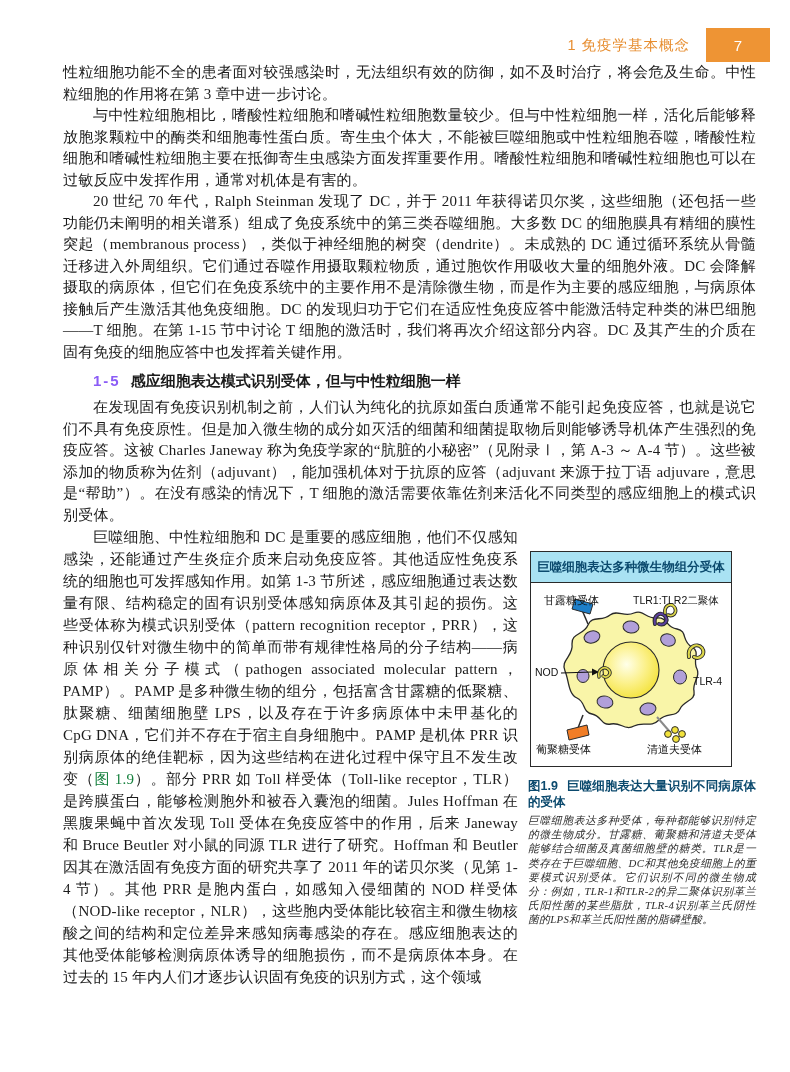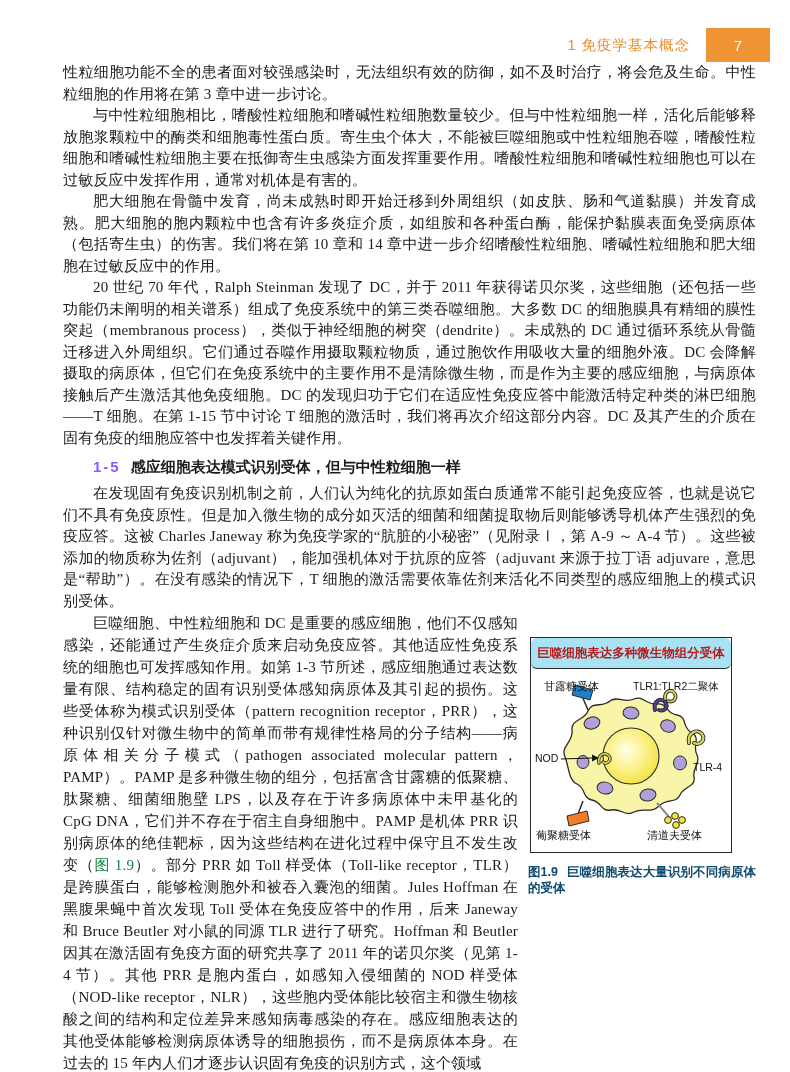--- a/index.html
+++ b/index.html
@@ -36,21 +36,21 @@
   .col-left{width:455px;flex:0 0 455px;}
   .col-left .body-p{line-height:22px;}
   .col-right{flex:1 1 auto;margin-left:10px;}
   .figref{color:#15803d;text-decoration:none;cursor:pointer;}
   
   .fig{font-family:"Liberation Sans","DejaVu Sans",sans-serif;}
   .fig-box{width:200px;border:1.5px solid #2a2a2a;margin:25px 0 0 2px;background:#fff;}
   .fig-head{
     background:#a9e2f3;border-bottom:1.5px solid #2a2a2a;
     text-align:center;font-weight:bold;font-size:12.5px;line-height:16px;
-    padding:7px 2px;color:#b91c1c;border-radius:6px;
+    padding:7px 2px;color:#0c4a6e;
   }
   .fig-canvas{height:183px;position:relative;}
   .fig-canvas svg{display:block;}
   .cap-title{
     margin-top:11px;color:#0c4a6e;font-weight:bold;
     font-size:12.5px;line-height:16px;text-align:justify;
   }
   .cap-title .cap-label{margin-right:9px;}
   .cap-body{
     margin-top:3px;font-family:"Liberation Serif","DejaVu Serif",serif;
@@ -65,28 +65,27 @@
 
   <div class="running-head">
     <span class="chapter-title">1 免疫学基本概念</span>
     <span class="page-badge">7</span>
   </div>
 
   <div class="content">
 
     <p class="body-p">性粒细胞功能不全的患者面对较强感染时，无法组织有效的防御，如不及时治疗，将会危及生命。中性粒细胞的作用将在第 3 章中进一步讨论。</p>
     <p class="body-p indent">与中性粒细胞相比，嗜酸性粒细胞和嗜碱性粒细胞数量较少。但与中性粒细胞一样，活化后能够释放胞浆颗粒中的酶类和细胞毒性蛋白质。寄生虫个体大，不能被巨噬细胞或中性粒细胞吞噬，嗜酸性粒细胞和嗜碱性粒细胞主要在抵御寄生虫感染方面发挥重要作用。嗜酸性粒细胞和嗜碱性粒细胞也可以在过敏反应中发挥作用，通常对机体是有害的。</p>
-    <p class="body-p indent">肥大细胞在骨髓中发育，尚未成熟时即开始迁移到外周组织（如皮肤、肠和气道黏膜）并发育成熟。肥大细胞的胞内颗粒中也含有许多炎症介质，如组胺和各种蛋白酶，能保护黏膜表面免受病原体（包括寄生虫）的伤害。我们将在第 10 章和 14 章中进一步介绍嗜酸性粒细胞、嗜碱性粒细胞和肥大细胞在过敏反应中的作用。</p>
     <p class="body-p indent">20 世纪 70 年代，Ralph Steinman 发现了 DC，并于 2011 年获得诺贝尔奖，这些细胞（还包括一些功能仍未阐明的相关谱系）组成了免疫系统中的第三类吞噬细胞。大多数 DC 的细胞膜具有精细的膜性突起（membranous process），类似于神经细胞的树突（dendrite）。未成熟的 DC 通过循环系统从骨髓迁移进入外周组织。它们通过吞噬作用摄取颗粒物质，通过胞饮作用吸收大量的细胞外液。DC 会降解摄取的病原体，但它们在免疫系统中的主要作用不是清除微生物，而是作为主要的感应细胞，与病原体接触后产生激活其他免疫细胞。DC 的发现归功于它们在适应性免疫应答中能激活特定种类的淋巴细胞——T 细胞。在第 1-15 节中讨论 T 细胞的激活时，我们将再次介绍这部分内容。DC 及其产生的介质在固有免疫的细胞应答中也发挥着关键作用。</p>
 
     <h2 class="section-heading">
       <span class="section-number">1-5</span><span>感应细胞表达模式识别受体，但与中性粒细胞一样</span>
     </h2>
 
-    <p class="body-p indent">在发现固有免疫识别机制之前，人们认为纯化的抗原如蛋白质通常不能引起免疫应答，也就是说它们不具有免疫原性。但是加入微生物的成分如灭活的细菌和细菌提取物后则能够诱导机体产生强烈的免疫应答。这被 Charles Janeway 称为免疫学家的“肮脏的小秘密”（见附录Ⅰ，第 A-9 ～ A-4 节）。这些被添加的物质称为佐剂（adjuvant），能加强机体对于抗原的应答（adjuvant 来源于拉丁语 adjuvare，意思是“帮助”）。在没有感染的情况下，T 细胞的激活需要依靠佐剂来活化不同类型的感应细胞上的模式识别受体。</p>
+    <p class="body-p indent">在发现固有免疫识别机制之前，人们认为纯化的抗原如蛋白质通常不能引起免疫应答，也就是说它们不具有免疫原性。但是加入微生物的成分如灭活的细菌和细菌提取物后则能够诱导机体产生强烈的免疫应答。这被 Charles Janeway 称为免疫学家的“肮脏的小秘密”（见附录Ⅰ，第 A-3 ～ A-4 节）。这些被添加的物质称为佐剂（adjuvant），能加强机体对于抗原的应答（adjuvant 来源于拉丁语 adjuvare，意思是“帮助”）。在没有感染的情况下，T 细胞的激活需要依靠佐剂来活化不同类型的感应细胞上的模式识别受体。</p>
 
     <div class="two-col">
 
       <div class="col-left">
         <p class="body-p indent"><span>巨噬细胞、中性粒细胞和 DC 是重要的感应细胞，他们不仅感知感染，还能通过产生炎症介质来启动免疫应答。其他适应性免疫系统的细胞也可发挥感知作用。如第 1-3 节所述，感应细胞通过表达数量有限、结构稳定的固有识别受体感知病原体及其引起的损伤。这些受体称为模式识别受体（pattern recognition receptor，PRR），这种识别仅针对微生物中的简单而带有规律性格局的分子结构——病原体相关分子模式（pathogen associated molecular pattern，PAMP）。PAMP 是多种微生物的组分，包括富含甘露糖的低聚糖、肽聚糖、细菌细胞壁 LPS，以及存在于许多病原体中未甲基化的 CpG DNA，它们并不存在于宿主自身细胞中。PAMP 是机体 PRR 识别病原体的绝佳靶标，因为这些结构在进化过程中保守且不发生改变（</span><a class="figref">图 1.9</a><span>）。部分 PRR 如 Toll 样受体（Toll-like receptor，TLR）是跨膜蛋白，能够检测胞外和被吞入囊泡的细菌。Jules Hoffman 在黑腹果蝇中首次发现 Toll 受体在免疫应答中的作用，后来 Janeway 和 Bruce Beutler 对小鼠的同源 TLR 进行了研究。Hoffman 和 Beutler 因其在激活固有免疫方面的研究共享了 2011 年的诺贝尔奖（见第 1-4 节）。其他 PRR 是胞内蛋白，如感知入侵细菌的 NOD 样受体（NOD-like receptor，NLR），这些胞内受体能比较宿主和微生物核酸之间的结构和定位差异来感知病毒感染的存在。感应细胞表达的其他受体能够检测病原体诱导的细胞损伤，而不是病原体本身。在过去的 15 年内人们才逐步认识固有免疫的识别方式，这个领域</span></p>
       </div>
 
       <div class="col-right fig">
 
         <div class="fig-box">
@@ -164,18 +163,19 @@
                 <text x="5" y="170" font-size="11">葡聚糖受体</text>
                 <text x="116" y="170" font-size="11">清道夫受体</text>
               </g>
             </svg>
           </div>
         </div>
 
         <div class="cap-title">
           <span class="cap-label">图1.9</span><span>巨噬细胞表达大量识别不同病原体的受体</span>
         </div>
+        <div class="cap-body">巨噬细胞表达多种受体，每种都能够识别特定的微生物成分。甘露糖、葡聚糖和清道夫受体能够结合细菌及真菌细胞壁的糖类。TLR是一类存在于巨噬细胞、DC和其他免疫细胞上的重要模式识别受体。它们识别不同的微生物成分：例如，TLR-1和TLR-2的异二聚体识别革兰氏阳性菌的某些脂肽，TLR-4识别革兰氏阴性菌的LPS和革兰氏阳性菌的脂磷壁酸。</div>
 
       </div>
     </div>
 
   </div>
 </div>
 
 </body></html>

